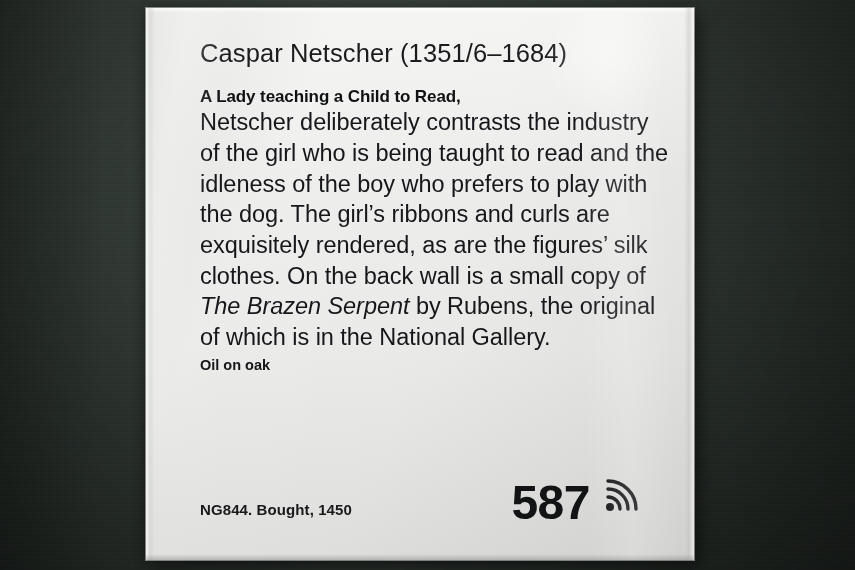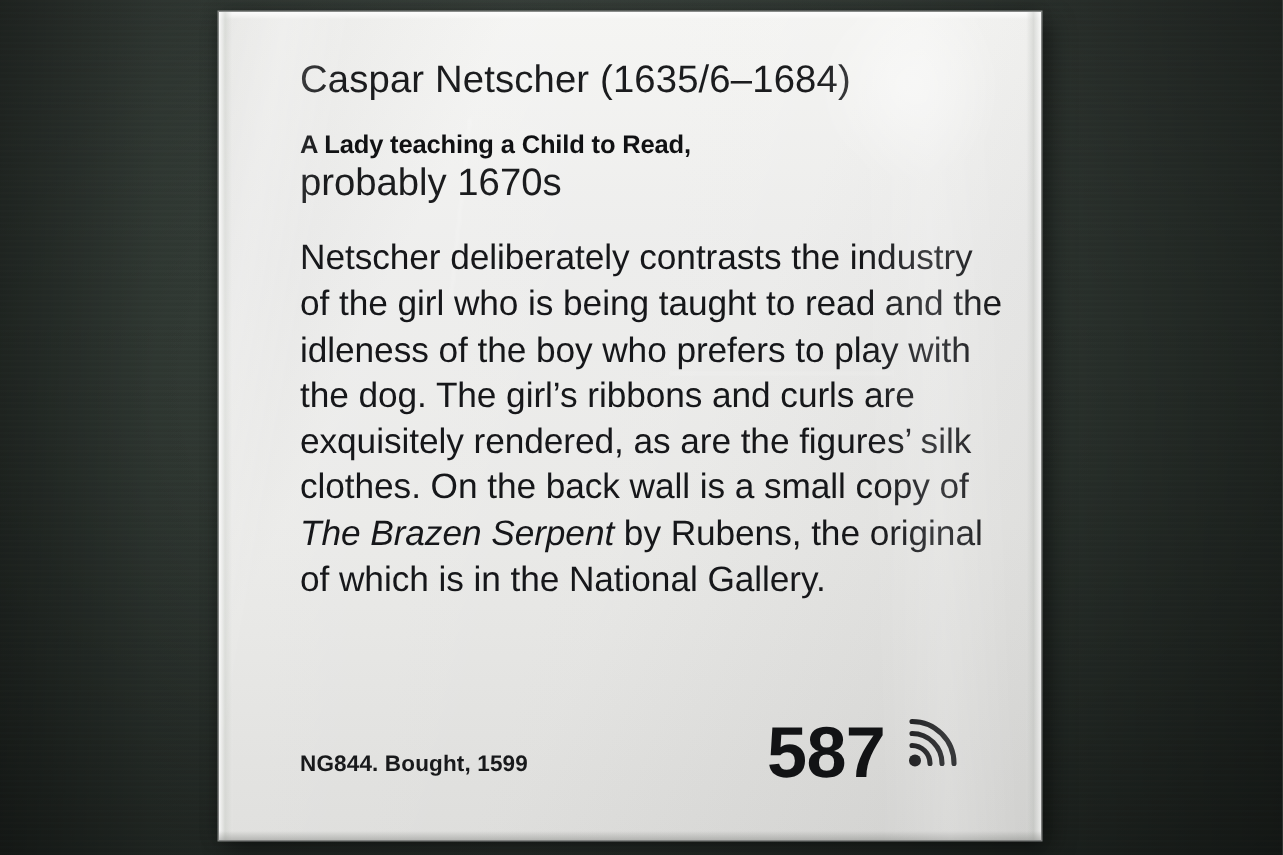--- a/index.html
+++ b/index.html
@@ -187,28 +187,28 @@
   <div id="plaque">
     <div id="plaque-edge-top"></div>
     <div id="plaque-edge-left"></div>
     <div id="plaque-edge-right"></div>
     <div id="plaque-edge-bottom"></div>
 
     <div class="scuff" style="left:160px; top:70px; width:2px; height:120px; transform:rotate(6deg); opacity:.5;"></div>
     <div class="scuff" style="left:300px; top:240px; width:150px; height:2px; opacity:.35;"></div>
 
     <div id="content">
-      <div id="artist">Caspar Netscher (1635/6–1684)</div>
+      <div id="artist">Caspar Netscher (1351/6–1684)</div>
       <div id="title-line">A Lady teaching a Child to Read,</div>
-      <div id="date-line">probably 1670s</div>
       <div id="description"><span>Netscher deliberately contrasts the industry of the girl who is being taught to read and the idleness of the boy who prefers to play with the dog. The girl’s ribbons and curls are exquisitely rendered, as are the figures’ silk clothes. On the back wall is a small copy of </span><span class="it">The Brazen Serpent</span><span> by Rubens, the original of which is in the National Gallery.</span></div>
+      <div id="medium">Oil on oak</div>
     </div>
 
     <div id="footer">
-      <div id="accession">NG844. Bought, 1599</div>
+      <div id="accession">NG844. Bought, 1450</div>
       <div id="room-number">587</div>
       <div id="audio-icon">
         <svg viewBox="0 0 40 38" width="40" height="38" aria-hidden="true">
           <circle cx="8" cy="29" r="4" fill="#121315"></circle>
           <path d="M6 19 A12 12 0 0 1 18 31" fill="none" stroke="#121315" stroke-width="3.4" stroke-linecap="round"></path>
           <path d="M6 11 A20 20 0 0 1 26 31" fill="none" stroke="#121315" stroke-width="3.4" stroke-linecap="round"></path>
           <path d="M6 3 A28 28 0 0 1 34 31" fill="none" stroke="#121315" stroke-width="3.4" stroke-linecap="round"></path>
         </svg>
       </div>
     </div>

